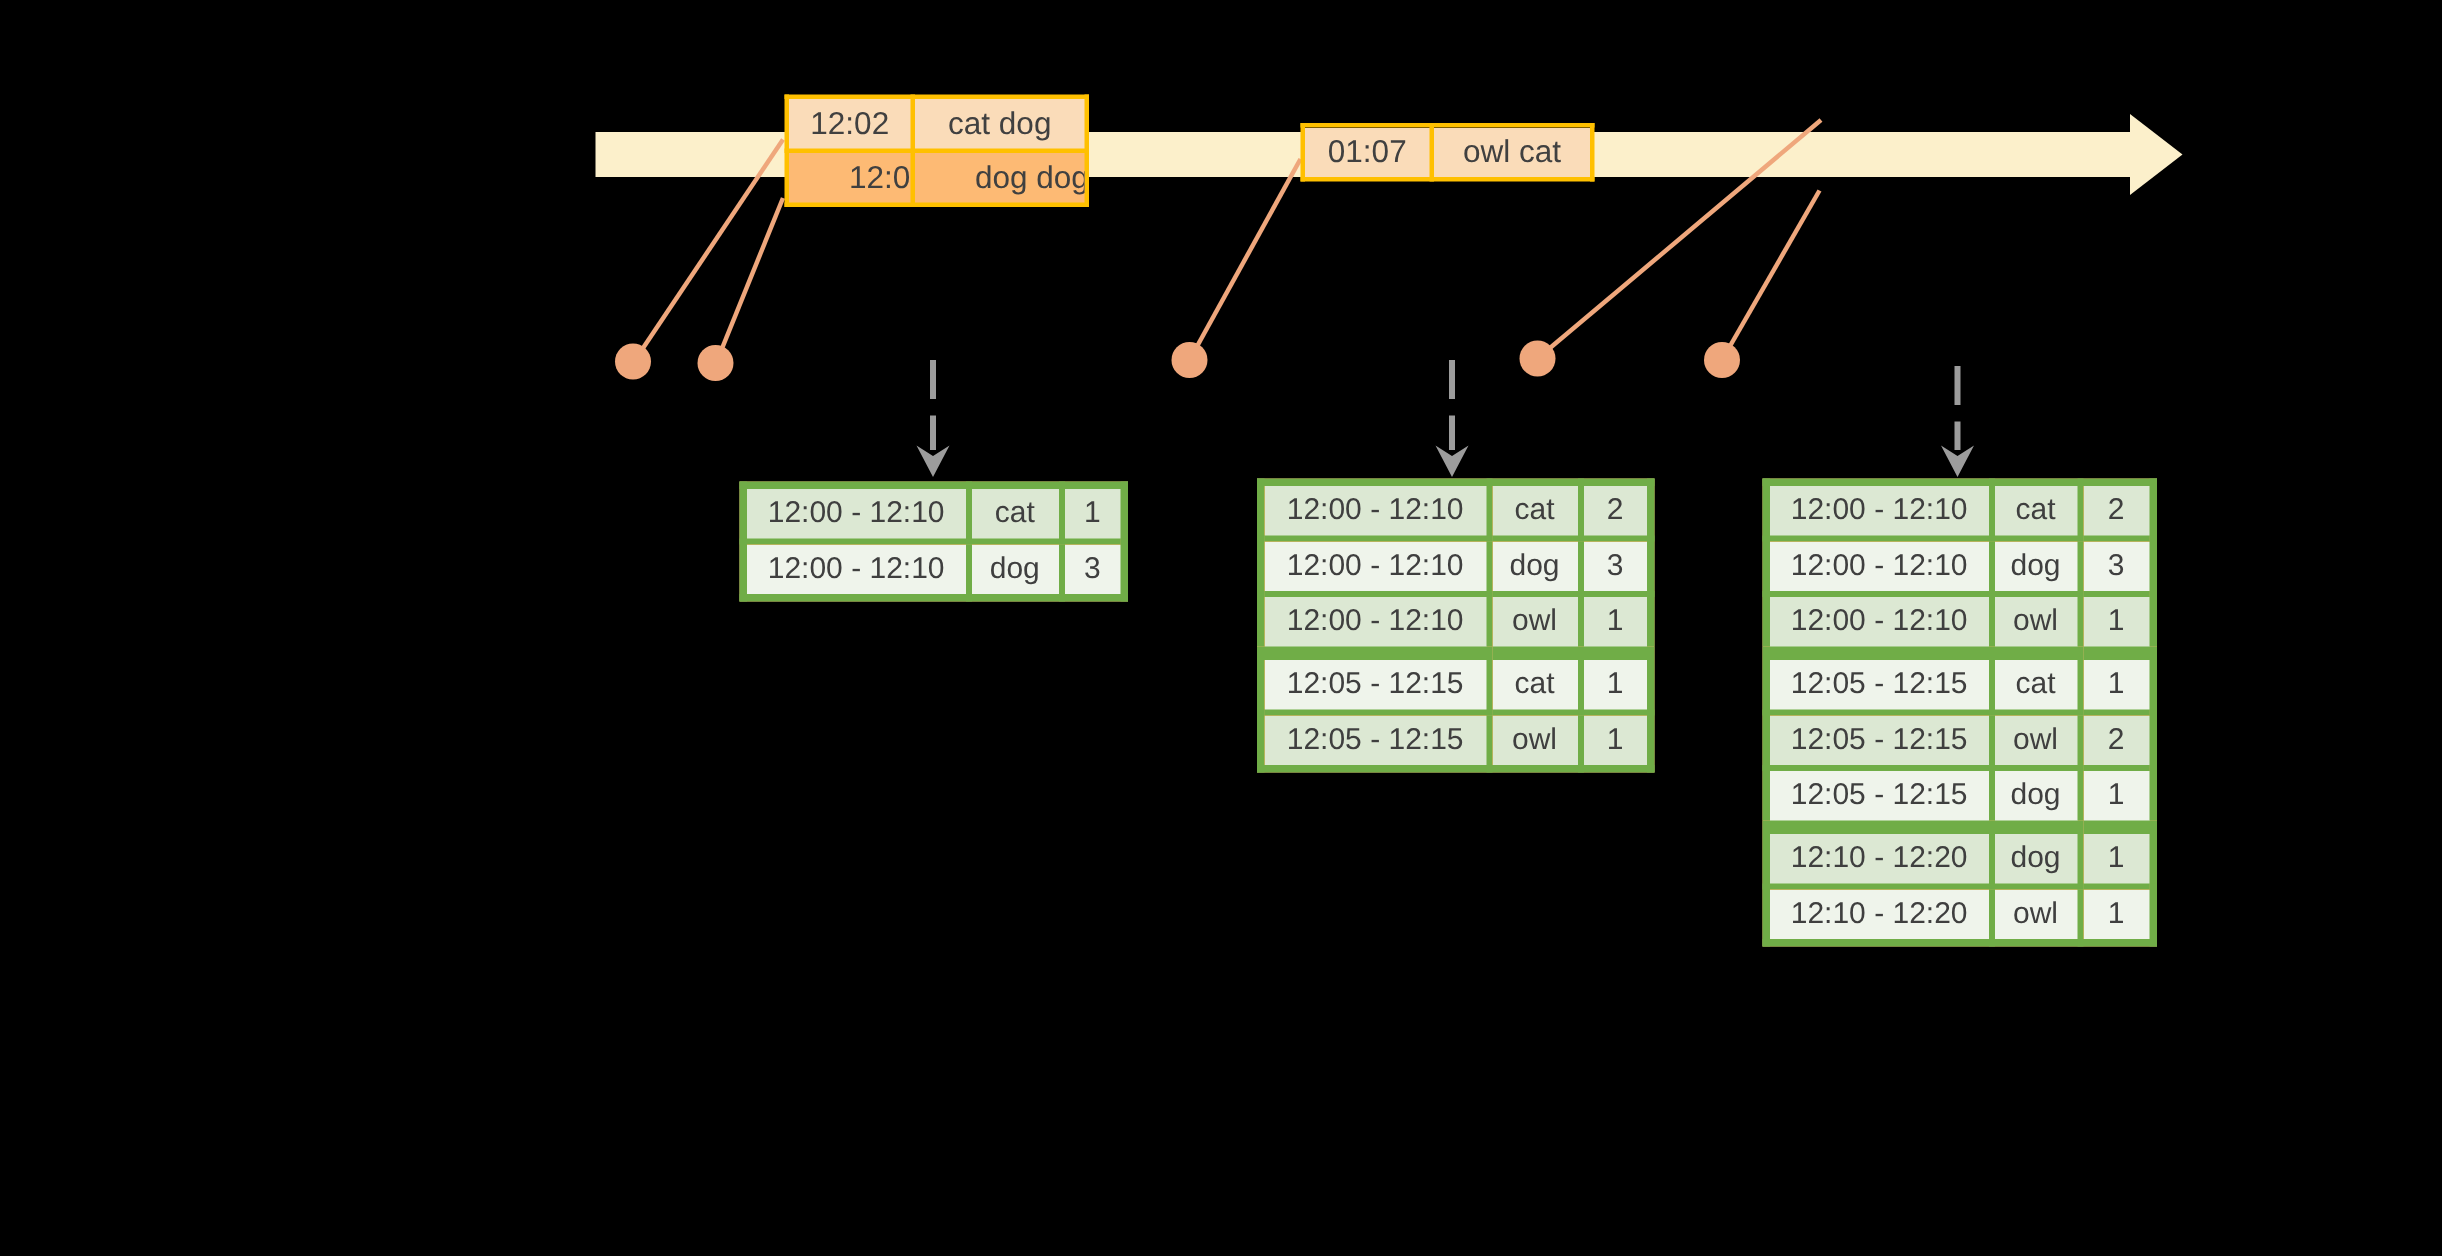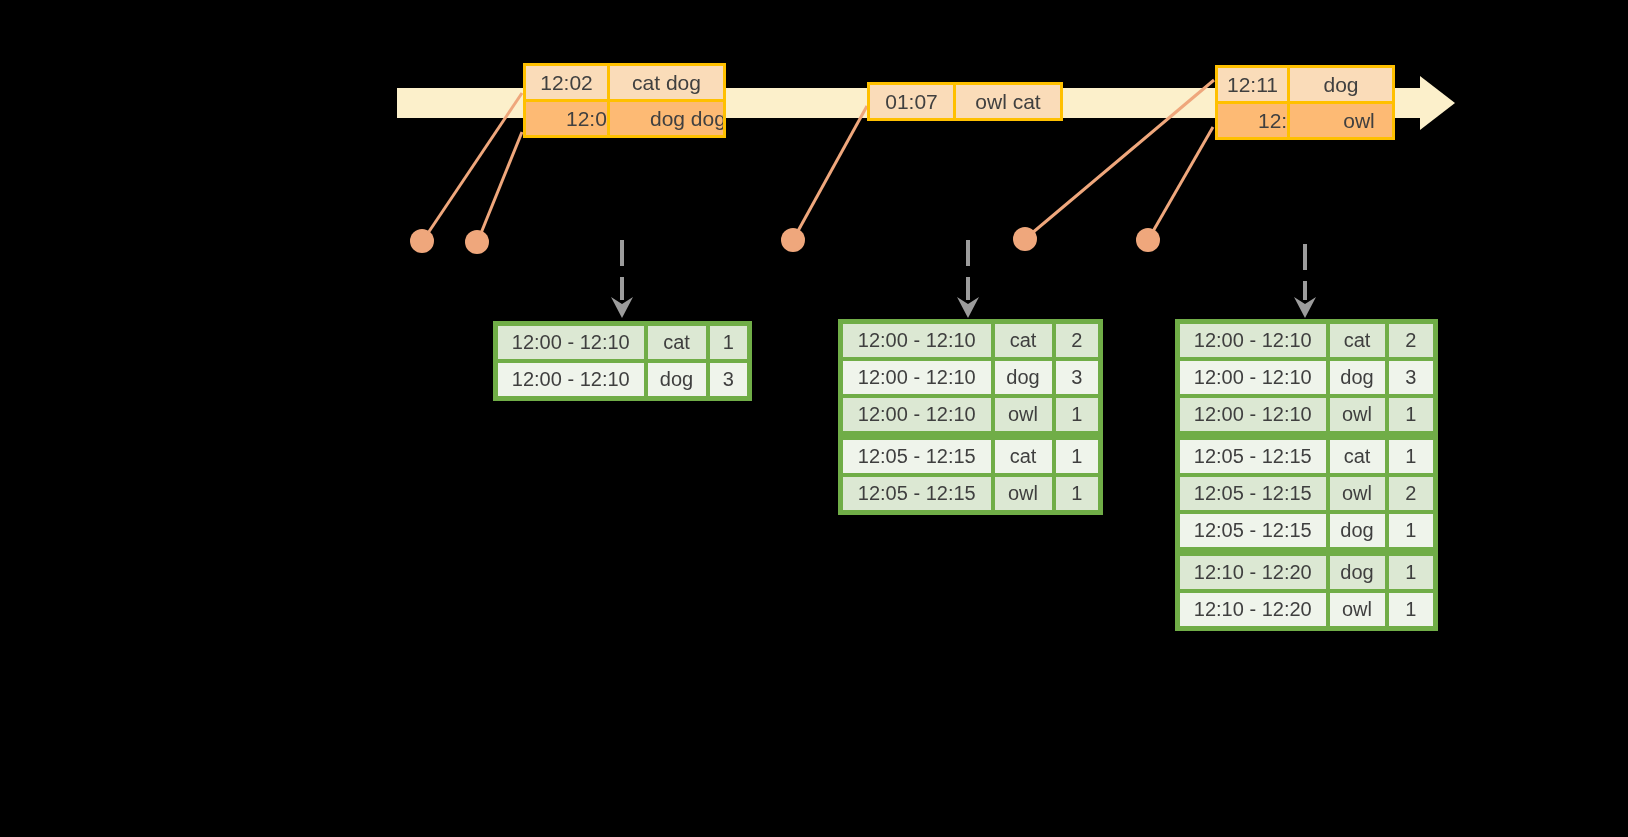--- a/index.html
+++ b/index.html
@@ -117,36 +117,20 @@
         <col style="width:107px">
       </colgroup>
     <tbody>
         <tr class="dark">
       <td>01:07</td>
       <td>owl cat</td>
     </tr>
   </tbody>
     </table>
 
-  <table class="event" style="left:1215px;top:65px;width:177px;">
-    <colgroup>
-        <col style="width:72px">
-        <col style="width:105px">
-      </colgroup>
-    <tbody>
-        <tr class="dark">
-      <td>12:11</td>
-      <td>dog</td>
-    </tr>
-    <tr class="light">
-      <td>12:13</td>
-      <td>owl</td>
-    </tr>
-  </tbody>
-    </table>
 
   <table class="result" style="left:493px;top:321px;width:254px;">
     <colgroup>
         <col style="width:150px">
         <col style="width:62px">
         <col style="width:42px">
       </colgroup>
     <tbody>
         <tr class="dark">
       <td>12:00 - 12:10</td>

